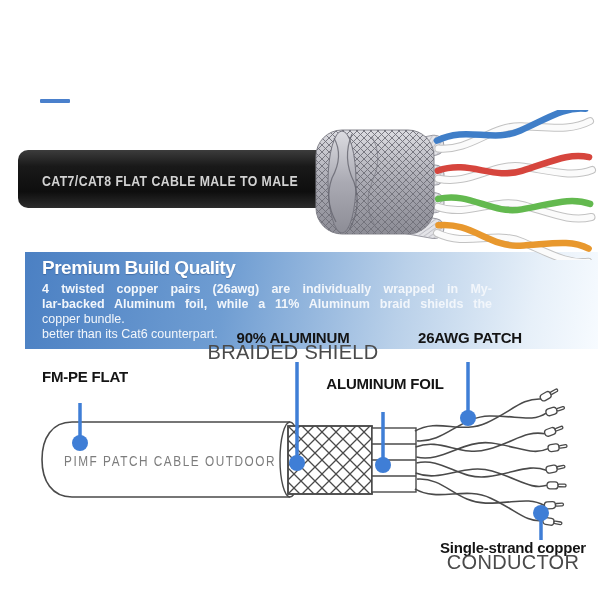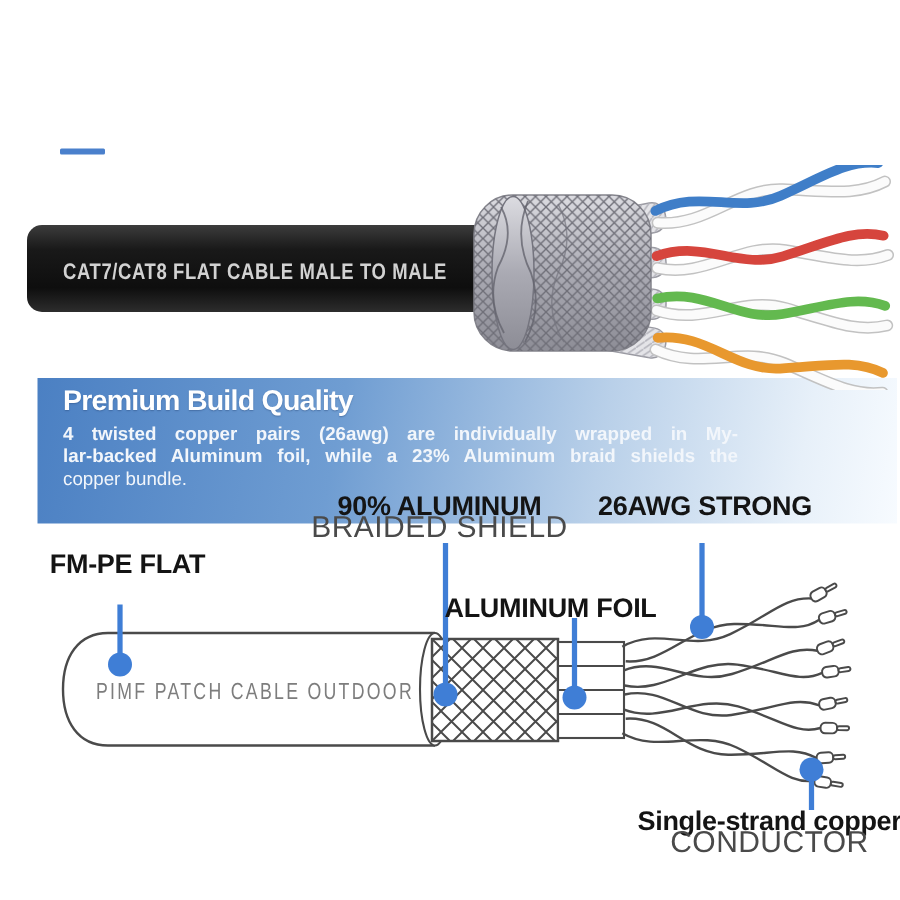--- a/index.html
+++ b/index.html
@@ -10,36 +10,37 @@
   .title-dash{position:absolute;left:40px;top:99px;width:30px;height:4px;background:#4a80cc;border-radius:1px;}
   .photo-svg{position:absolute;left:0;top:110px;z-index:2;pointer-events:none;}
   .diagram-svg{position:absolute;left:0;top:320px;z-index:1;}
   .premium{position:absolute;left:25px;top:228px;width:573px;height:97px;z-index:1;
            background:linear-gradient(100deg,#4b80c3 0%,#6f9dd2 35%,#b9d0e9 65%,#e7f0f9 88%,#f7fbff 100%);margin-top:24px;}
   .premium h2{margin:5px 0 3px 17px;font-size:19px;letter-spacing:-0.5px;color:#ffffff;
               font-weight:bold;text-shadow:0 1px 1px rgba(40,70,120,.45);}
   .premium .bline{margin-left:17px;width:450px;font-size:12.5px;line-height:15px;color:#f2f6fb;}
   .premium .just{text-align:justify;text-align-last:justify;font-weight:bold;}
   .callout{position:absolute;text-align:center;z-index:3;}
-  .callout .b{font-weight:bold;font-size:18px;color:#141414;letter-spacing:-0.2px;line-height:13px;white-space:nowrap;}
+  .callout .b{font-weight:bold;font-size:15px;color:#141414;letter-spacing:-0.2px;line-height:13px;white-space:nowrap;}
   .callout .r{font-size:20px;color:#4a4a4a;letter-spacing:0.3px;line-height:16px;white-space:nowrap;}
   svg text{font-family:"Liberation Sans",sans-serif;}
 </style>
 </head>
 <body>
 
 <div id="canvas">
 
   <div class="title-dash"></div>
 
   <div class="premium">
     <h2>Premium Build Quality</h2>
     <div class="bline just">4 twisted copper pairs (26awg) are individually wrapped in My-</div>
-    <div class="bline just">lar-backed Aluminum foil, while a 23% Aluminum braid shields the</div>
+    <div class="bline just">lar-backed Aluminum foil, while a 11% Aluminum braid shields the</div>
     <div class="bline">copper bundle.</div>
+    <div class="bline">better than its Cat6 counterpart.</div>
   </div>
 
   <svg class="photo-svg" width="600" height="150" viewBox="0 0 600 150">
     <defs>
       <linearGradient id="cableGrad" x1="0" y1="0" x2="0" y2="1">
         <stop offset="0" stop-color="#3c3c3c"></stop>
           <stop offset="0.28" stop-color="#191919"></stop>
         <stop offset="0.72" stop-color="#0e0e0e"></stop>
           <stop offset="1" stop-color="#2d2d2d"></stop>
       </linearGradient>
@@ -160,23 +161,23 @@
       <circle cx="80" cy="123" r="8"></circle>
       <circle cx="541" cy="193" r="8"></circle>
     </g>
   </svg>
 
   <div class="callout" style="left:193px;top:331px;width:200px;">
     <div class="b">90% ALUMINUM</div>
     <div class="r">BRAIDED SHIELD</div>
   </div>
   <div class="callout" style="left:365px;top:331px;width:210px;">
-    <div class="b">26AWG STRONG</div>
+    <div class="b">26AWG PATCH</div>
   </div>
-  <div class="callout" style="left:262px;top:377px;width:210px;margin-top:22px;">
+  <div class="callout" style="left:280px;top:377px;width:210px;">
     <div class="b">ALUMINUM FOIL</div>
   </div>
   <div class="callout" style="left:10px;top:370px;width:150px;">
     <div class="b">FM-PE FLAT</div>
   </div>
   <div class="callout" style="left:408px;top:541px;width:210px;">
     <div class="b">Single-strand copper</div>
     <div class="r">CONDUCTOR</div>
   </div>
 

